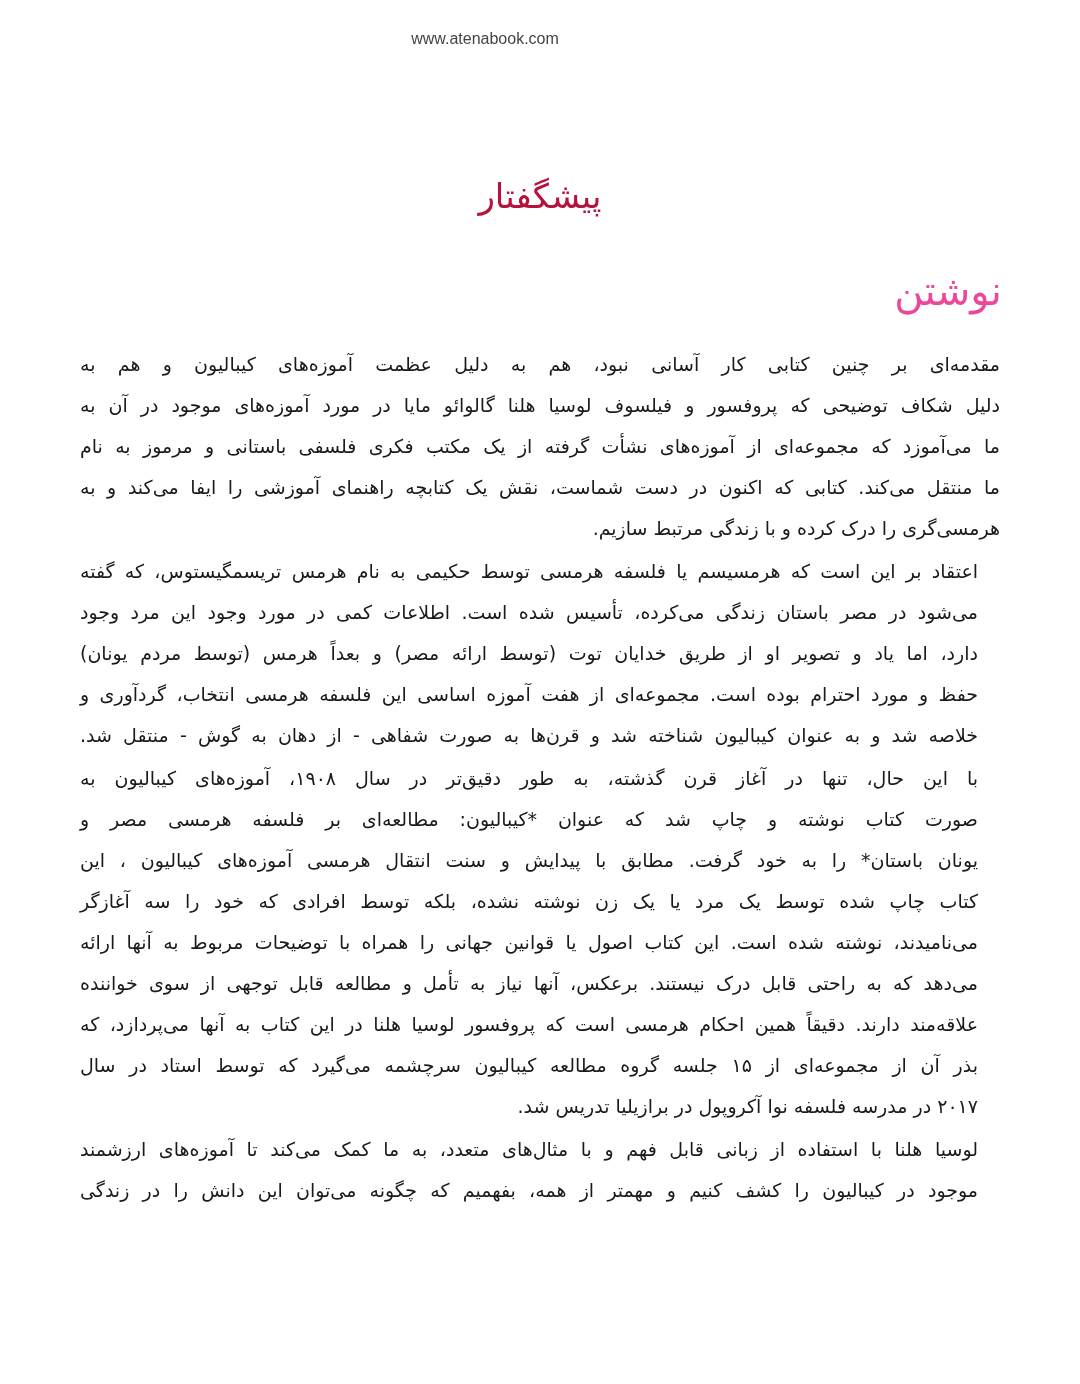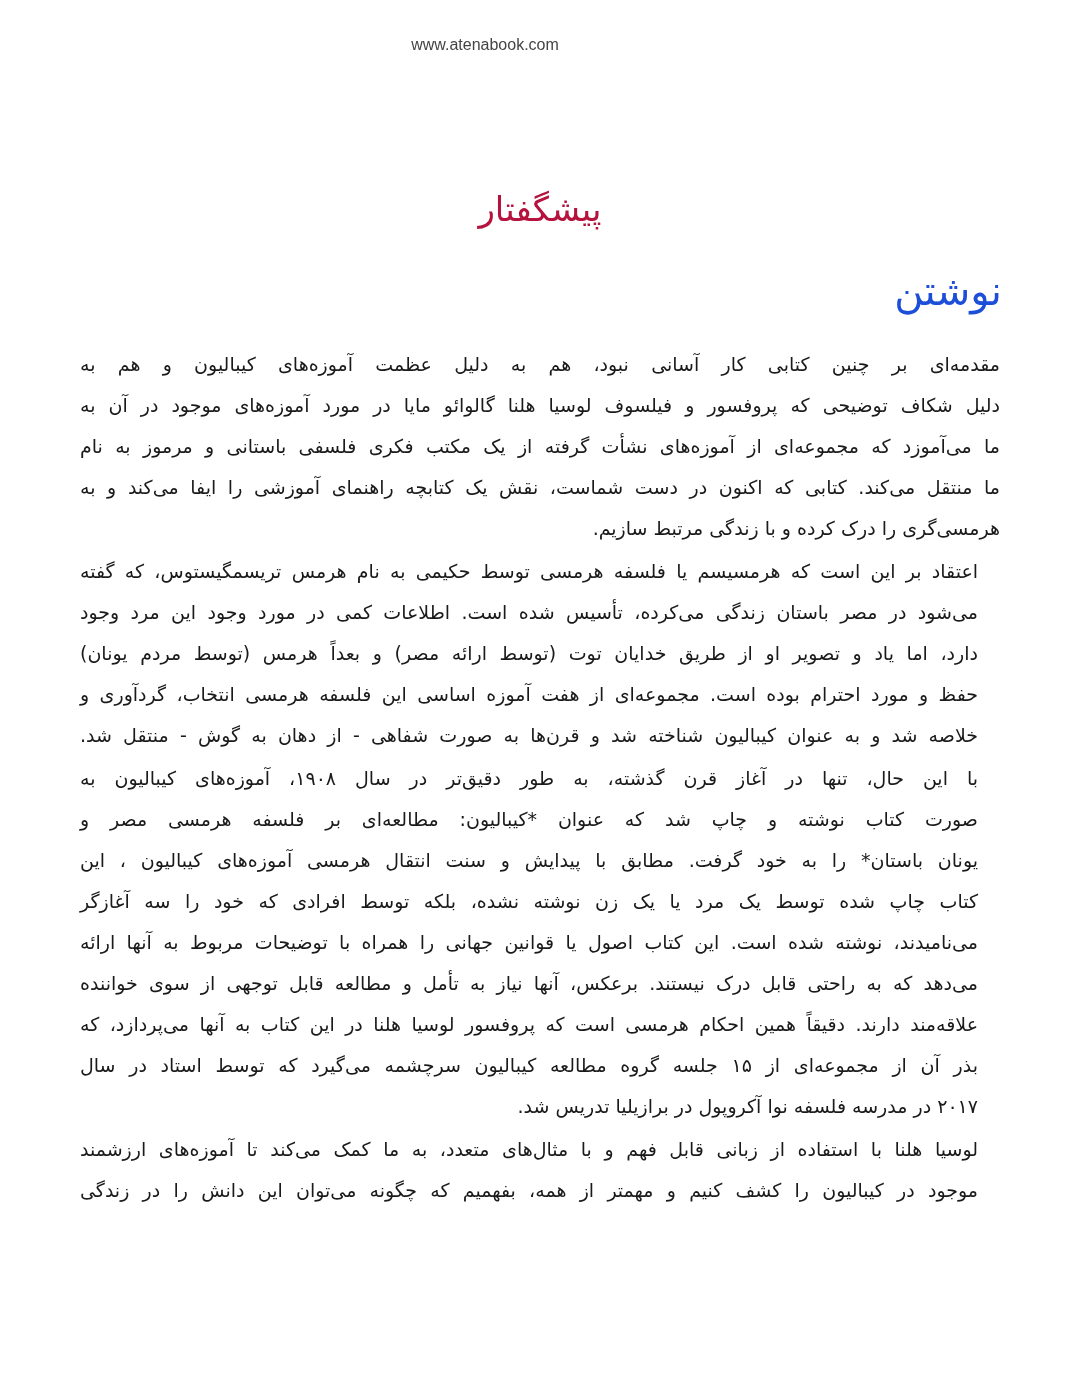--- a/index.html
+++ b/index.html
@@ -1,28 +1,28 @@
 <!DOCTYPE html>
 <html><head>
 <meta charset="utf-8">
 <style>
   html, body { margin: 0; padding: 0; background: #ffffff; }
   body { width: 1080px; height: 1384px; position: relative; overflow: hidden; }
   .site-url {
-    position: absolute; top: 36px; left: 0; width: 970px; text-align: center;
+    position: absolute; top: 30px; left: 0; width: 970px; text-align: center;
     font-family: "Liberation Sans", sans-serif; font-size: 16px; color: #444444;
   }
   .chapter-title {
-    position: absolute; top: 189px; left: 0; width: 1080px; text-align: center;
+    position: absolute; top: 176px; left: 0; width: 1080px; text-align: center;
     font-family: "DejaVu Sans", sans-serif; font-size: 34px; color: #b5123e;
     direction: rtl;
   }
   .section-title {
     position: absolute; top: 268px; right: 78px;
-    font-family: "DejaVu Sans", sans-serif; font-size: 40px; color: #1d4ed8;
+    font-family: "DejaVu Sans", sans-serif; font-size: 40px; color: #ec4899;
     direction: rtl;
   }
   .body-text {
     position: absolute; top: 342px; left: 78px; width: 924px;
     direction: rtl; text-align: justify;
     font-family: "DejaVu Sans", sans-serif; font-size: 19px; line-height: 41px;
     color: #1a1a1a;
   }
   .body-text p { margin: 2px; text-indent: 22px; }
   .body-text p:first-child { text-indent: 0; }

